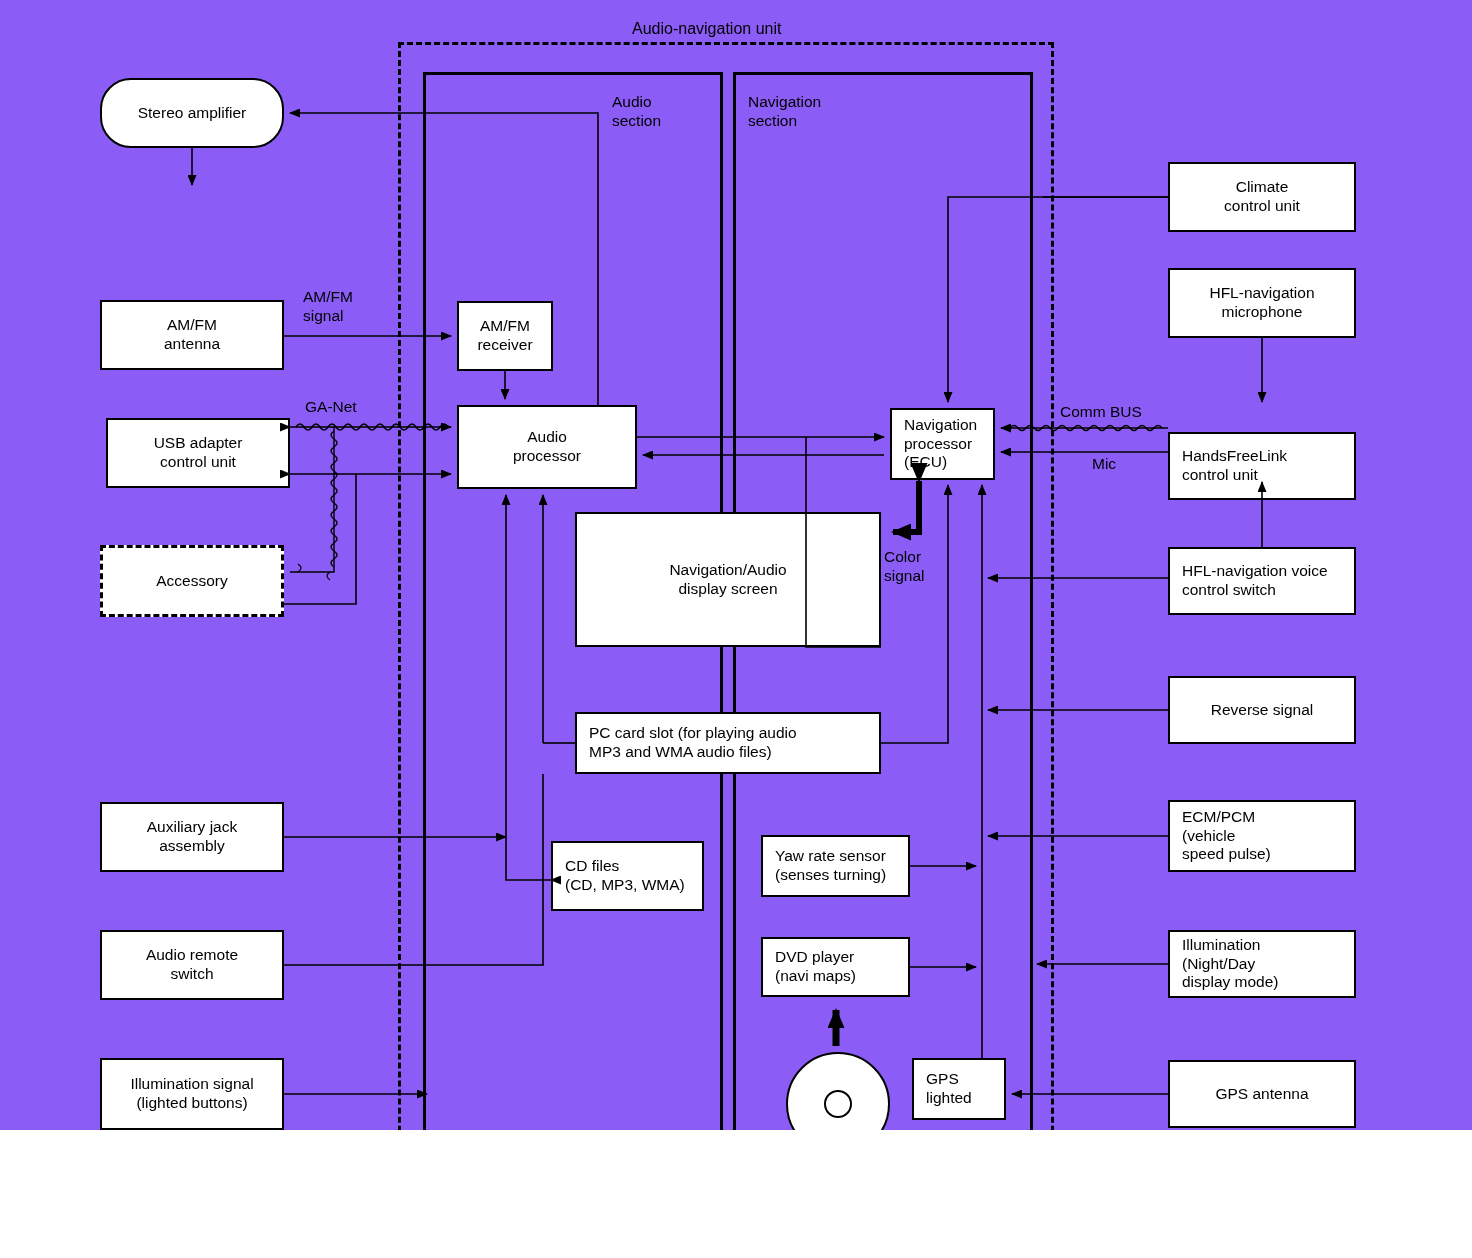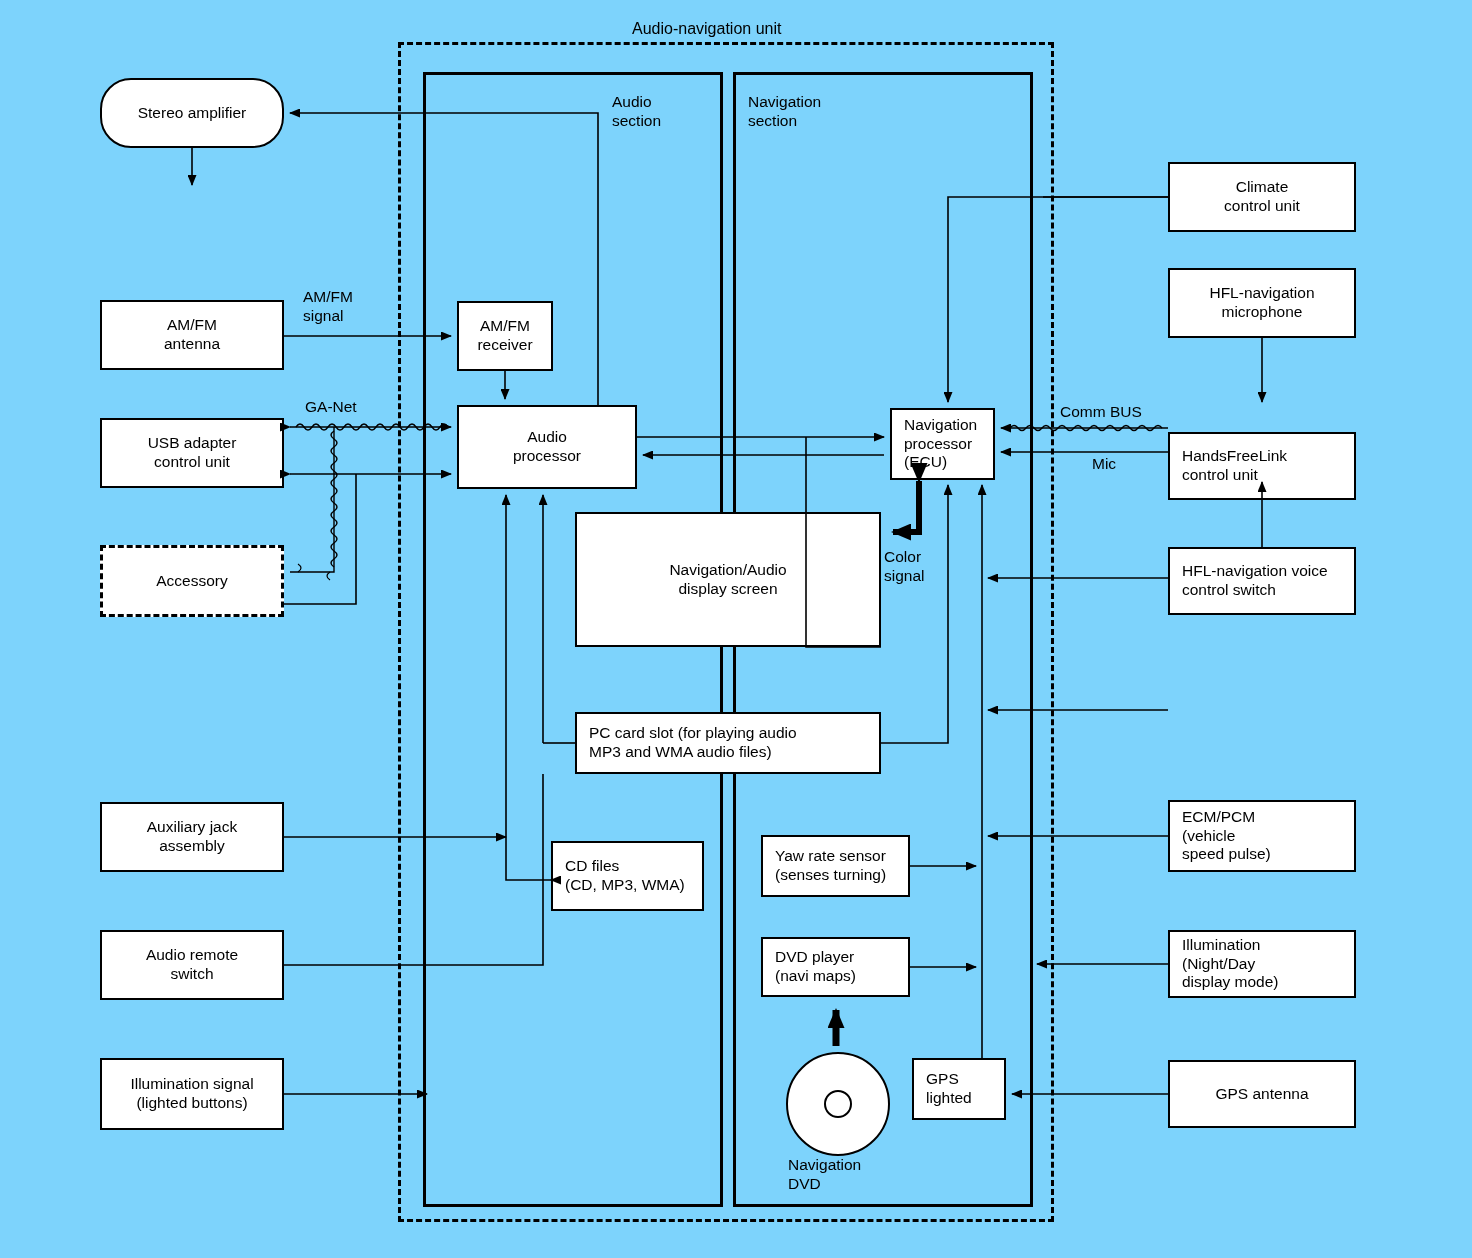--- a/index.html
+++ b/index.html
@@ -1,17 +1,17 @@
 <!DOCTYPE html>
 <html><head>
 <meta charset="utf-8">
 <style>
   html,body{margin:0;padding:0;background:#fff;}
   body{font-family:"Liberation Sans",sans-serif;}
-  #stage{position:relative;width:1472px;height:1258px;background:#7dd3fc;overflow:hidden;}
+  #stage{position:relative;width:1472px;height:1130px;background:#8b5cf6;overflow:hidden;}
   svg.layer{position:absolute;left:0;top:0;width:1472px;height:1258px;}
   .bx{position:absolute;border:2px solid #000;background:#fff;display:flex;align-items:center;justify-content:center;text-align:center;box-sizing:border-box;}
   .bx.dash{border-style:dashed;border-width:3px;}
   .bx span{display:block;line-height:1.22;font-size:15.5px;color:#000;white-space:pre-line;padding:0 6px;}
   .bx.lft{justify-content:flex-start;}
   .bx.lft span{text-align:left;padding-left:12px;}
   .lbl{position:absolute;font-size:15.5px;line-height:1.22;color:#000;white-space:pre-line;}
   .sec{position:absolute;border:3px solid #000;box-sizing:border-box;background:transparent;}
   .outer{position:absolute;border:3px dashed #000;box-sizing:border-box;background:transparent;}
   .disc{position:absolute;border:2px solid #000;border-radius:50%;background:#fff;}
@@ -38,21 +38,21 @@
   <div class="bx" style="left:100px;top:78px;width:184px;height:70px;border-radius:31px;">
     <span>Stereo amplifier</span>
   </div>
 
 
   <div class="bx" style="left:100px;top:300px;width:184px;height:70px;">
     <span>AM/FM
 antenna</span>
   </div>
 
-  <div class="bx" style="left:100px;top:418px;width:184px;height:70px;">
+  <div class="bx" style="left:106px;top:418px;width:184px;height:70px;">
     <span>USB adapter
 control unit</span>
   </div>
 
   <div class="bx" style="left:100px;top:802px;width:184px;height:70px;">
     <span>Auxiliary jack
 assembly</span>
   </div>
 
   <div class="bx dash" style="left:100px;top:545px;width:184px;height:72px;">
@@ -133,20 +133,23 @@
   <div class="bx lft" style="left:1168px;top:432px;width:188px;height:68px;">
     <span>HandsFreeLink
 control unit</span>
   </div>
 
   <div class="bx lft" style="left:1168px;top:547px;width:188px;height:68px;">
     <span>HFL-navigation voice
 control switch</span>
   </div>
 
+  <div class="bx" style="left:1168px;top:676px;width:188px;height:68px;">
+    <span>Reverse signal</span>
+  </div>
 
   <div class="bx lft" style="left:1168px;top:800px;width:188px;height:72px;">
     <span>ECM/PCM
 (vehicle
 speed pulse)</span>
   </div>
 
   <div class="bx lft" style="left:1168px;top:930px;width:188px;height:68px;">
     <span>Illumination
 (Night/Day

